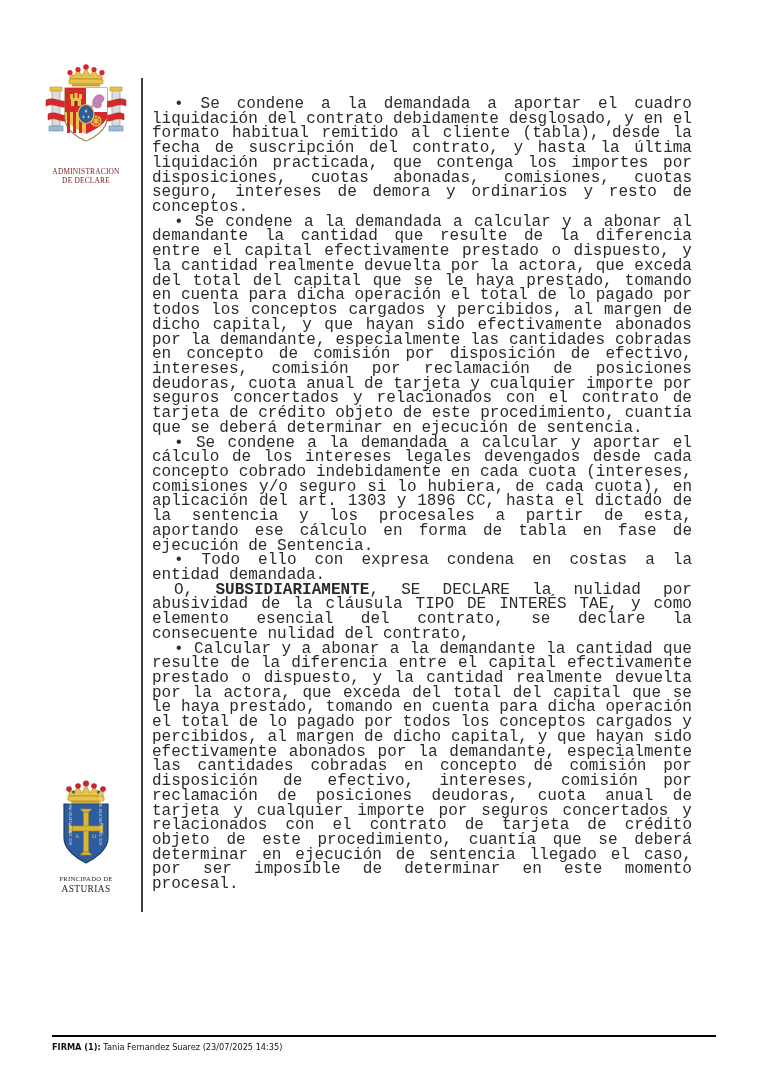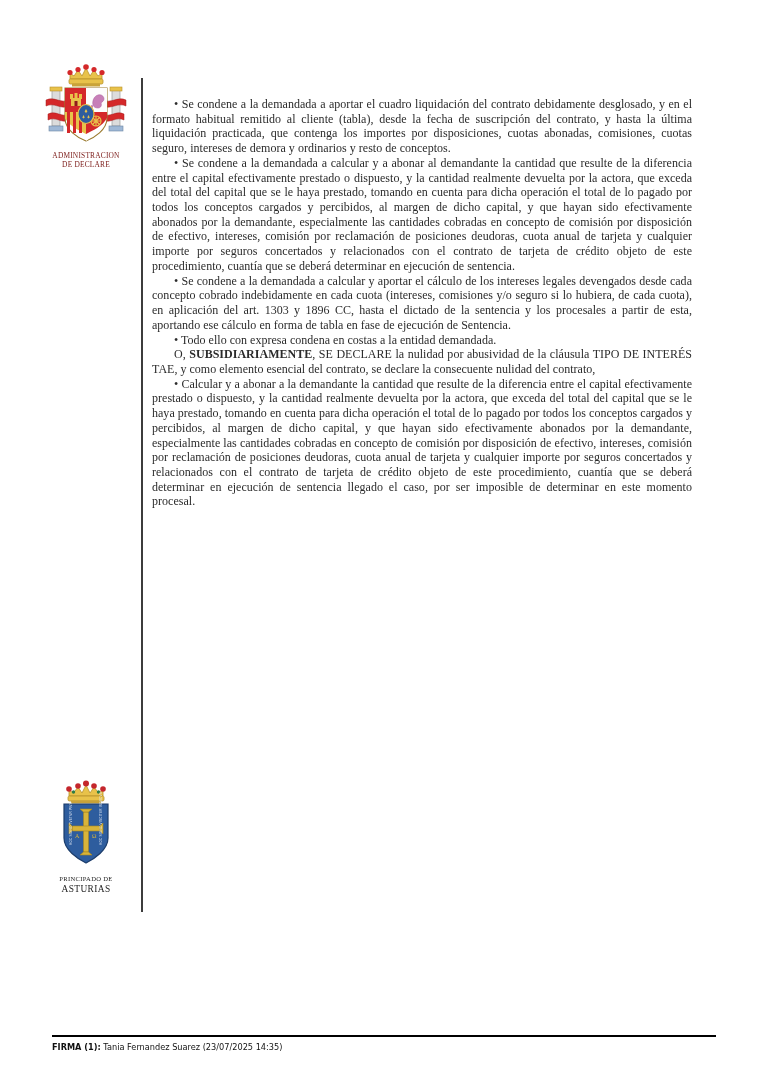--- a/index.html
+++ b/index.html
@@ -34,21 +34,21 @@
   }
 
   .emblem-block { width: 100px; }
 
   .emblem-caption {
     font-family: "Liberation Serif", serif;
     color: #7b1a17;
     font-size: 7.4px;
     line-height: 9px;
     letter-spacing: 0.2px;
-    margin-top: 3px;
+    margin-top: 19px;
   }
   .emblem-caption .l1 { display: block; }
   .emblem-caption .l2 { display: block; }
 
   #asturias-block {
     position: absolute;
     left: 36px;
     top: 776px;
     width: 100px;
     text-align: center;
@@ -79,22 +79,22 @@
     height: 834px;
     background: #3c3c3c;
   }
 
   
   #doc-body {
     position: absolute;
     left: 152px;
     top: 97px;
     width: 540px;
-    font-family: Liberation Serif, serif;
-    font-size: 12px;
+    font-family: Liberation Mono, monospace;
+    font-size: 16px;
     line-height: 14.72px;
     color: #2b2b2b;
     text-align: justify;
     text-justify: inter-word;
     letter-spacing: 0.02px;
   }
   #doc-body p {
     margin: 0;
     text-align: justify;
     text-justify: inter-word;

